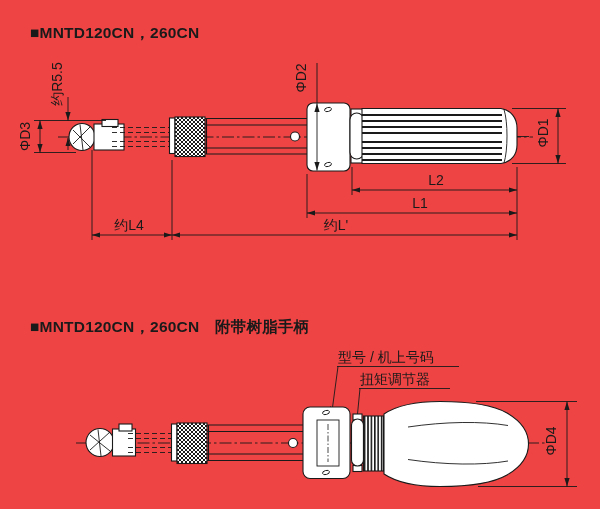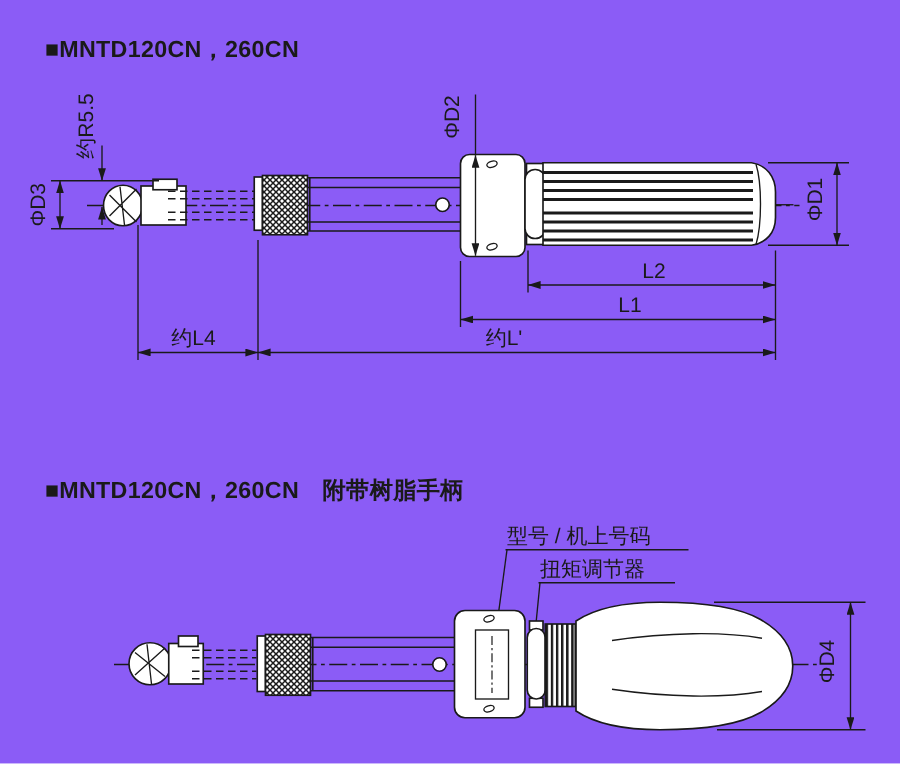--- a/index.html
+++ b/index.html
@@ -1,17 +1,17 @@
 <!DOCTYPE html>
 <html><head>
 <meta charset="utf-8">
 <style>
   html,body{margin:0;padding:0;background:#ffffff;}
   .page{
-    position:relative;width:600px;height:509px;background:#8b5cf6;
+    position:relative;width:600px;height:509px;background:#ef4444;
     font-family:"Liberation Sans","DejaVu Sans",sans-serif;overflow:hidden;
   }
   svg text{fill:#1a1a1a;}
   .title-txt{font-size:15.5px;font-weight:600;letter-spacing:.2px;}
   .dim-txt{font-size:14px;}
   .callout-txt{font-size:14px;}
   .ln{stroke:#1a1a1a;stroke-width:1.1;fill:none;}
   .ln-thin{stroke:#1a1a1a;stroke-width:.9;fill:none;}
   .ln-flute{stroke:#1a1a1a;stroke-width:2;fill:none;}
   .fill-white{fill:#ffffff;}

